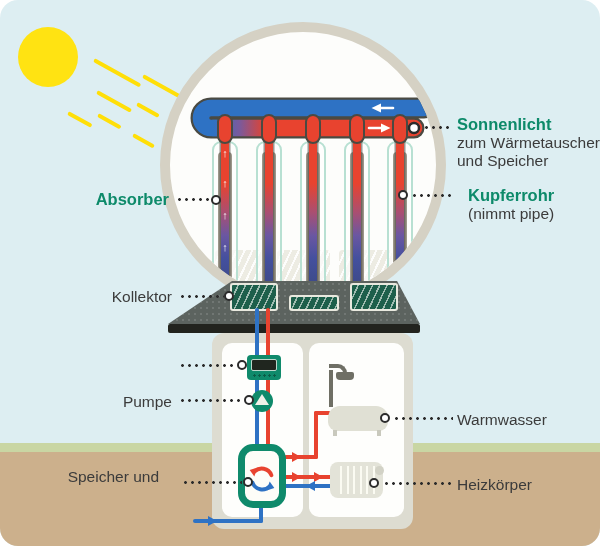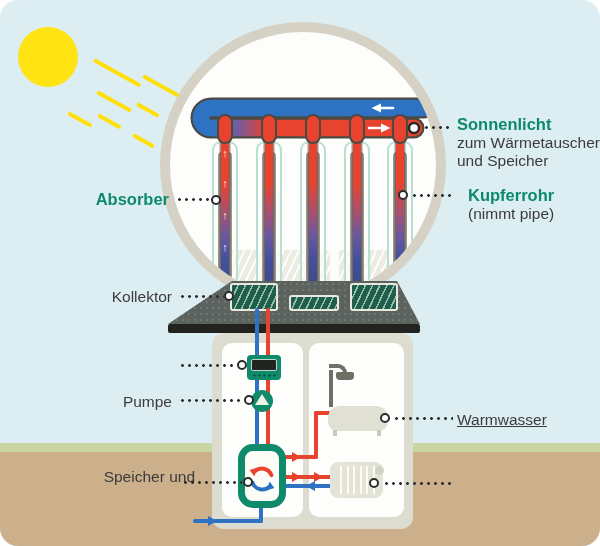--- a/index.html
+++ b/index.html
@@ -221,26 +221,27 @@
   <div class="abs leader" style="left:179px;top:295px;width:45px;"></div>
   <div class="abs marker" style="left:224px;top:291px;"></div>
 
   <div class="abs leader" style="left:179px;top:364px;width:57px;"></div>
   <div class="abs marker" style="left:237px;top:360px;"></div>
 
   <div class="abs lbl t-right" style="right:428px;top:393px;text-align:right;">Pumpe</div>
   <div class="abs leader" style="left:179px;top:399px;width:63px;"></div>
   <div class="abs marker" style="left:244px;top:395px;"></div>
 
-  <div class="abs lbl t-right" style="right:405px;top:468px;">
+  <div class="abs lbl t-right" style="right:441px;top:468px;">
     <div>Speicher und</div>
   </div>
   <div class="abs leader" style="left:182px;top:481px;width:60px;"></div>
   <div class="abs marker" style="left:243px;top:477px;"></div>
 
-  <div class="abs lbl" style="left:457px;top:411px;text-decoration:underline;">Warmwasser</div>
+  <div class="abs lbl" style="left:457px;top:411px;">Warmwasser</div>
   <div class="abs leader" style="left:393px;top:417px;width:60px;"></div>
   <div class="abs marker" style="left:380px;top:413px;"></div>
 
+  <div class="abs lbl" style="left:457px;top:476px;">Heizkörper</div>
   <div class="abs leader" style="left:383px;top:482px;width:70px;"></div>
   <div class="abs marker" style="left:369px;top:478px;"></div>
 
 </div>
 
 </body></html>

